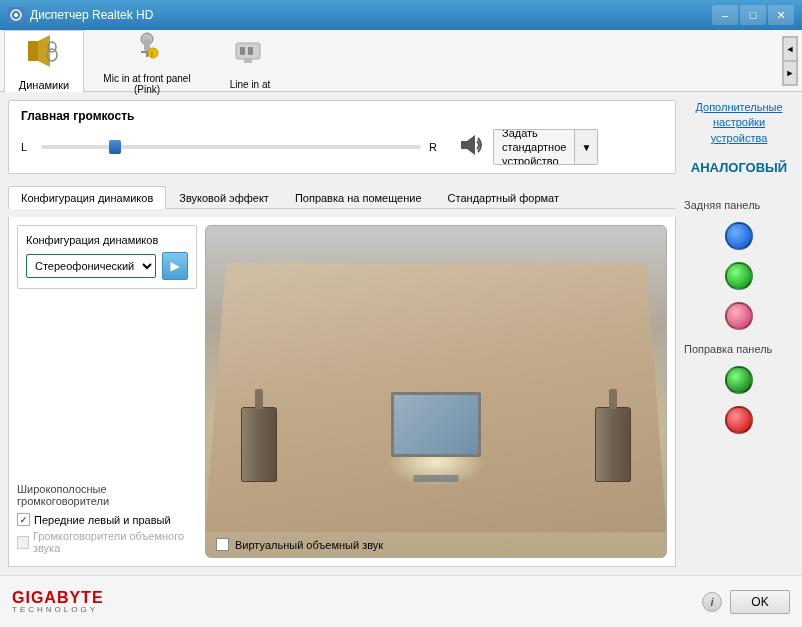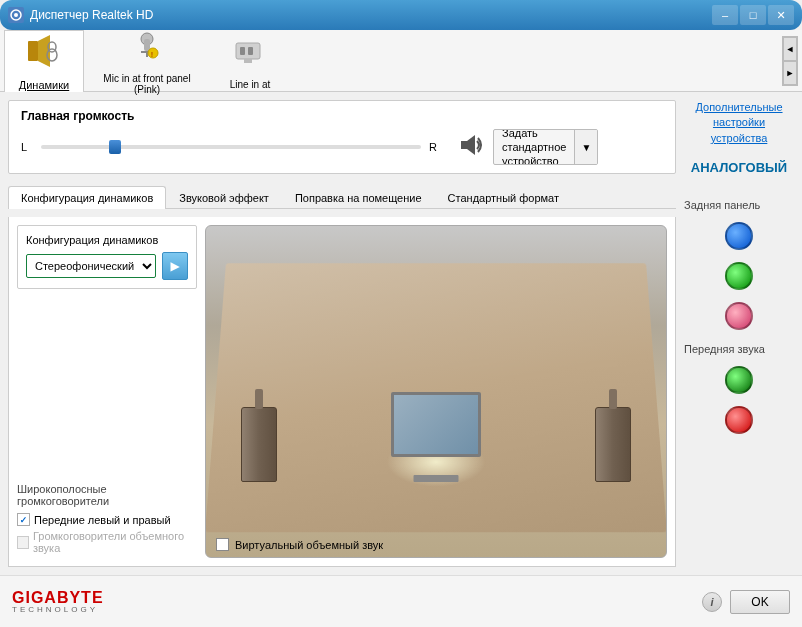--- a/index.html
+++ b/index.html
@@ -6,21 +6,20 @@
     body { font-family: 'Segoe UI', Tahoma, sans-serif; font-size: 12px; background: #f0f0f0; width: 802px; height: 627px; overflow: hidden; }
 
     .title-bar {
       background: linear-gradient(to bottom, #4a9fd4, #2a7ab8);
       color: white;
       height: 30px;
       display: flex;
       align-items: center;
       padding: 0 8px;
       user-select: none;
-      border-radius: 12px;
     }
     .title-bar-icon { width: 16px; height: 16px; margin-right: 6px; }
     .title-bar-text { flex: 1; font-size: 12px; }
     .title-bar-buttons { display: flex; gap: 2px; }
     .title-btn {
       width: 26px; height: 20px;
       background: rgba(255,255,255,0.2);
       border: none; color: white; cursor: pointer;
       font-size: 11px; display: flex; align-items: center; justify-content: center;
       border-radius: 2px;
@@ -56,21 +55,20 @@
       min-width: 80px;
       font-size: 11px;
       text-align: center;
       gap: 2px;
     }
     .device-tab.active {
       background: #fff;
       border-color: #ccc;
       margin-bottom: -1px;
       z-index: 1;
-      text-decoration: underline;
     }
     .tab-icon { font-size: 22px; margin-bottom: 2px; }
     .tab-scroll-btn {
       display: flex; align-items: center; justify-content: center;
       width: 14px; background: #e0e0e0; border: 1px solid #bbb;
       cursor: pointer; font-size: 9px; align-self: center; height: 24px;
     }
     .tab-scroll-area { display: flex; align-items: center; flex: 1; overflow: hidden; }
 
     
@@ -395,21 +393,21 @@
     <div class="right-panel">
       <a class="additional-settings" href="#" style="display:block;line-height:1.4;text-align:center;">Дополнительные настройки устройства</a>
 
       <div class="analog-title">АНАЛОГОВЫЙ</div>
 
       <div class="panel-section-title">Задняя панель</div>
       <div class="connector-dot dot-blue"></div>
       <div class="connector-dot dot-green"></div>
       <div class="connector-dot dot-pink"></div>
 
-      <div class="panel-section-title">Передняя звука</div>
+      <div class="panel-section-title">Поправка панель</div>
       <div class="connector-dot dot-green2"></div>
       <div class="connector-dot dot-red"></div>
     </div>
   </div>
 
   <div class="bottom-bar">
     <div class="gigabyte-logo">
       <span class="gigabyte-text">GIGABYTE</span>
       <span class="technology-text">TECHNOLOGY</span>
     </div>

